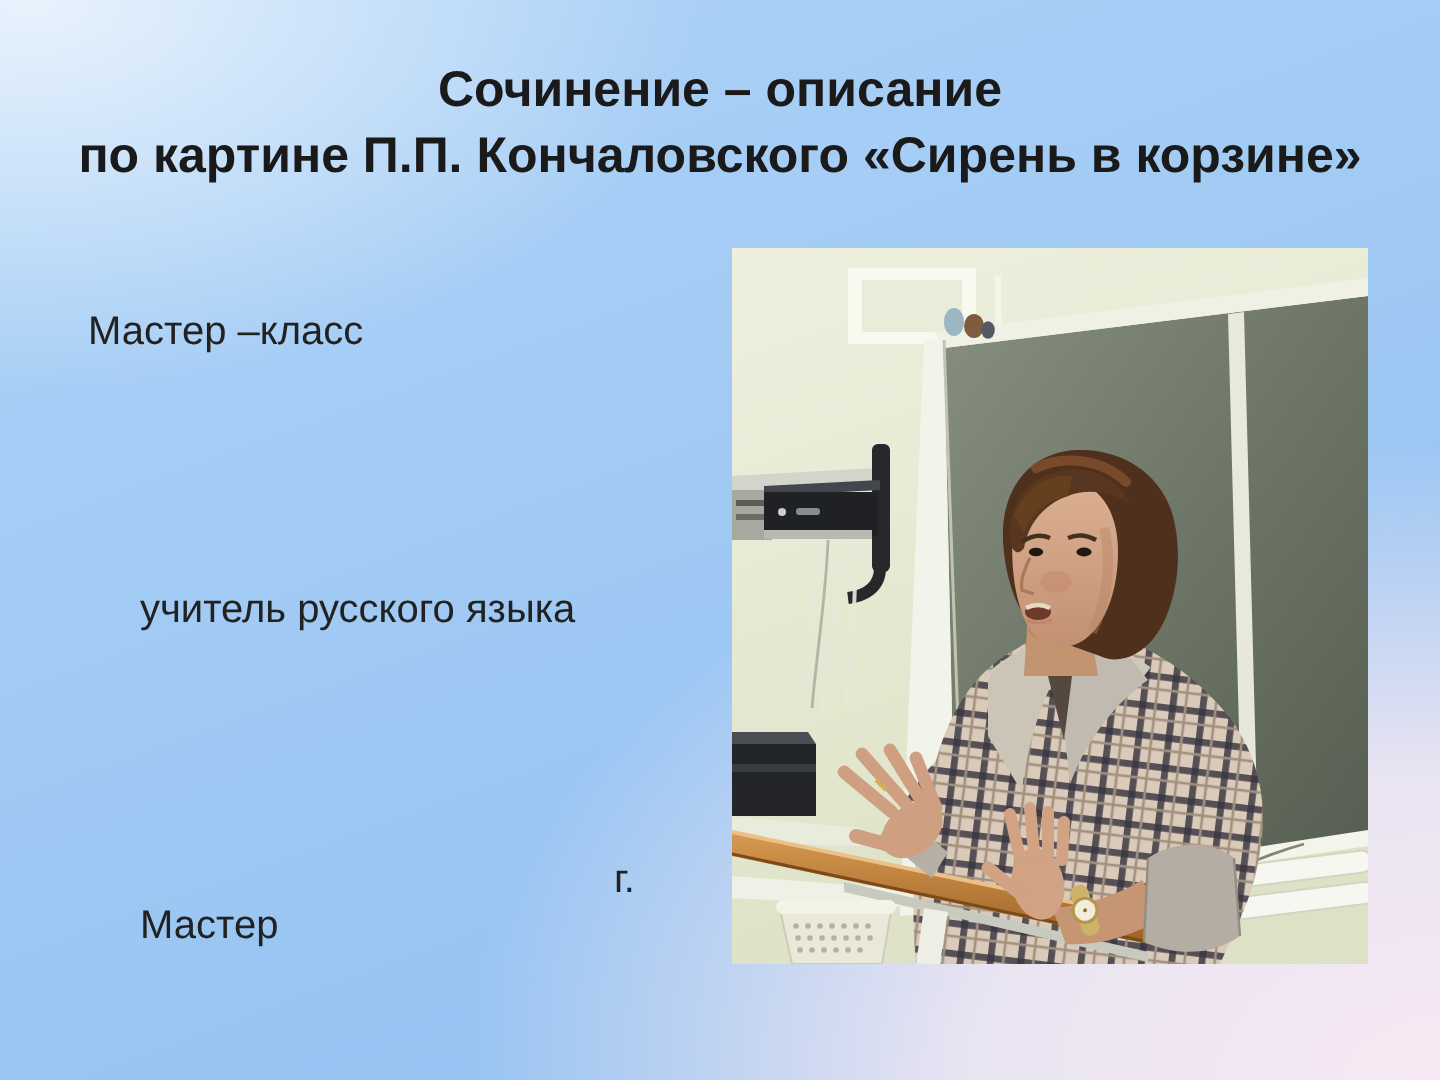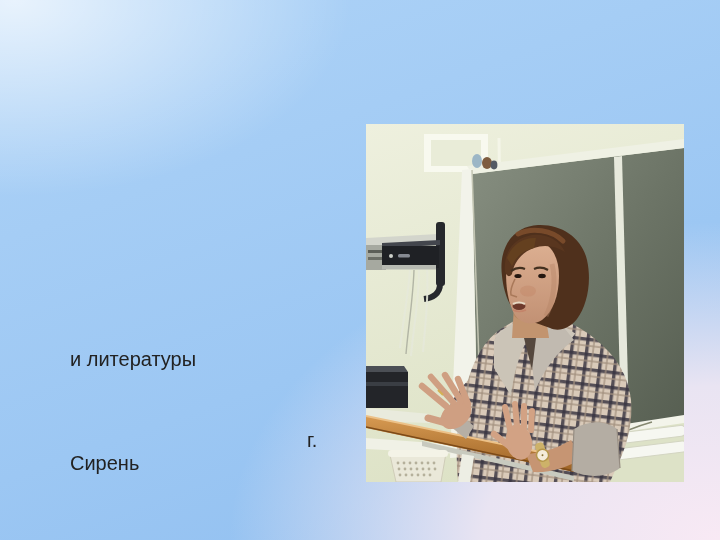--- a/index.html
+++ b/index.html
@@ -37,25 +37,30 @@
     position:absolute;left:366px;top:124px;width:318px;height:358px;
     overflow:hidden;
   }
   .photo svg{display:block;width:100%;height:100%;}
 </style>
 </head>
 <body>
 
 <div class="slide">
 
-
-
-  <div class="credit c3">и литературы</div>
+  <div class="title">
+    <div>Сочинение – описание</div>
+    <div>по картине П.П. Кончаловского «Сирень в корзине»</div>
+  </div>
+
+  <div class="subtitle">Мастер –класс</div>
+
+  <div class="credit c2">учитель русского языка</div>
   <div class="credit c5">г.</div>
-  <div class="credit c6">Сирень</div>
+  <div class="credit c6">Мастер</div>
 
   <div class="photo">
     <svg viewBox="0 0 318 358" preserveAspectRatio="none">
       <defs>
         <linearGradient id="wallG" x1="0" y1="0" x2="0.3" y2="1">
           <stop offset="0" stop-color="#eef0de"></stop>
           <stop offset="1" stop-color="#dde2c6"></stop>
         </linearGradient>
         <linearGradient id="boardG" x1="0" y1="0" x2="1" y2="1">
           <stop offset="0" stop-color="#878f81"></stop>

